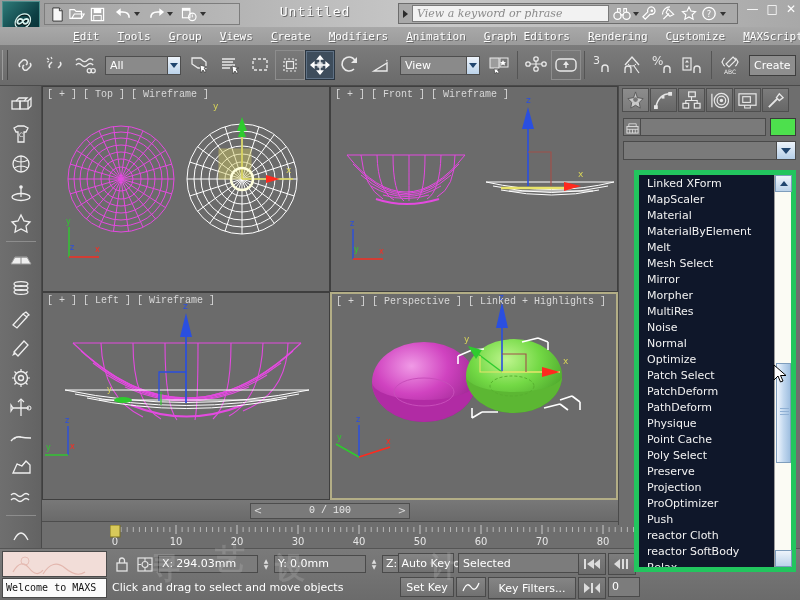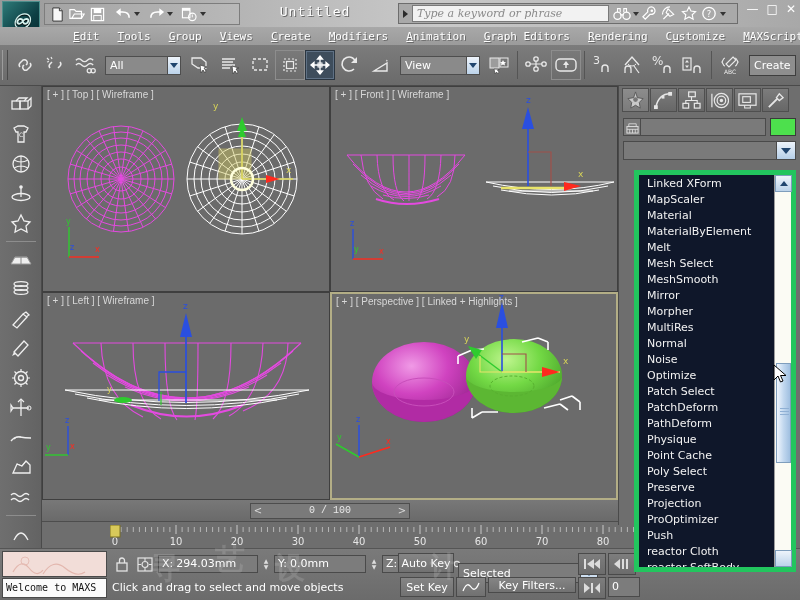--- a/index.html
+++ b/index.html
@@ -123,21 +123,21 @@
   .lt-sep { width: 30px; height:1px; background:#565656; border-bottom:1px solid #8d8d8d; margin:2px 0;}
 
   
   .vp-area { position: absolute; left: 42px; top: 86px; width: 576px; height: 414px; background:#545454;}
   .vp {
     position: absolute; background: #6b6b6b; border: 1px solid #3f3f3f; overflow: hidden;
   }
   .vp.active { border: 2px solid #b3ae86; }
   .vp-label {
     position: absolute; left: 4px; top: 2px;
-    font-family: Liberation Sans, sans-serif; font-size: 10px; color: #d8d8d8;
+    font-family: Liberation Mono, monospace; font-size: 10px; color: #d8d8d8;
     white-space: nowrap; z-index: 5; text-align: center;
   }
   .vp svg { position:absolute; left:0; top:0; }
 
   
   .timeslider {
     position: absolute; left: 42px; top: 500px; width: 576px; height: 22px;
     background: linear-gradient(to bottom,#787878,#6a6a6a); border-bottom:1px solid #4d4d4d;
     display:flex; align-items:center; justify-content:center;
   }
@@ -333,21 +333,21 @@
       </div>
       <span class="tb-caret"></span>
     </div>
 
     <div class="apptitle">Untitled</div>
 
     <div class="searchbox">
       <div class="sb-arrow">
           <i></i>
         </div>
-      <div class="sb-input">Type a keyword or phrase</div>
+      <div class="sb-input">View a keyword or phrase</div>
       <div class="sb-icons">
         <div class="tb-ico">
           <svg width="18" height="14" viewBox="0 0 20 14">
               <circle cx="5" cy="9" r="4" fill="none" stroke="#fff" stroke-width="1.4"></circle>
               <circle cx="15" cy="9" r="4" fill="none" stroke="#fff" stroke-width="1.4"></circle>
               <path d="M5 5V1h3v4M15 5V1h-3v4M8 8h4" stroke="#fff" stroke-width="1.2" fill="none"></path>
             </svg>
         </div>
         <span class="tb-caret"></span>
         <div class="tb-ico">
@@ -940,26 +940,25 @@
   </div>
 
   <div class="modlist">
     <div class="modlist-items" id="modlist-items">
         <div class="modlist-item">Linked XForm</div>
         <div class="modlist-item">MapScaler</div>
         <div class="modlist-item">Material</div>
         <div class="modlist-item">MaterialByElement</div>
         <div class="modlist-item">Melt</div>
         <div class="modlist-item">Mesh Select</div>
-        <div class="modlist-item">MeshSmooth</div>
         <div class="modlist-item">Mirror</div>
         <div class="modlist-item">Morpher</div>
         <div class="modlist-item">MultiRes</div>
+        <div class="modlist-item">Noise</div>
         <div class="modlist-item">Normal</div>
-        <div class="modlist-item">Noise</div>
         <div class="modlist-item">Optimize</div>
         <div class="modlist-item">Patch Select</div>
         <div class="modlist-item">PatchDeform</div>
         <div class="modlist-item">PathDeform</div>
         <div class="modlist-item">Physique</div>
         <div class="modlist-item">Point Cache</div>
         <div class="modlist-item">Poly Select</div>
         <div class="modlist-item">Preserve</div>
         <div class="modlist-item">Projection</div>
         <div class="modlist-item">ProOptimizer</div>
@@ -1151,33 +1150,33 @@
             <circle cx="5" cy="8" r="3.4" fill="none" stroke="#e4e4e4" stroke-width="1.5"></circle>
             <path d="M8.4 8H24M20 8v4M23 8v3" stroke="#e4e4e4" stroke-width="1.5"></path>
           </svg>
       </div>
     </div>
 
     <div class="statusmsg">Click and drag to select and move objects</div>
 
     <div class="keyctrl">
       <div class="kc-btn" style="left:0;top:2px;width:56px;height:20px;">Auto Key</div>
-      <div class="kc-combo" style="left:60px;top:2px;width:140px;height:20px;margin-top:10px;">
+      <div class="kc-combo" style="left:60px;top:2px;width:140px;height:20px;">
         <span class="t">Selected</span>
         <span class="d">
             <i></i>
           </span>
       </div>
       <div class="kc-btn" style="left:2px;top:26px;width:54px;height:20px;">Set Key</div>
       <div class="kc-btn" style="left:58px;top:26px;width:30px;height:20px;">
         <svg width="20" height="14" viewBox="0 0 20 14">
             <path d="M2 11 Q6 1 10 7 T18 3" fill="none" stroke="#fff" stroke-width="1.3"></path>
           </svg>
       </div>
-      <div class="kc-btn" style="left:90px;top:26px;width:88px;height:16px;">Key Filters...</div>
+      <div class="kc-btn" style="left:90px;top:26px;width:88px;height:22px;">Key Filters...</div>
     </div>
 
     <div class="playbar">
       <div class="pb-btn" style="left:0;top:2px;">
         <svg width="20" height="12" viewBox="0 0 20 12">
             <rect x="2" y="1" width="2" height="10" fill="#dcdcdc"></rect>
             <path d="M12 1v10L5 6z" fill="#dcdcdc"></path>
             <path d="M18 1v10l-6-5z" fill="#dcdcdc"></path>
           </svg>
       </div>

